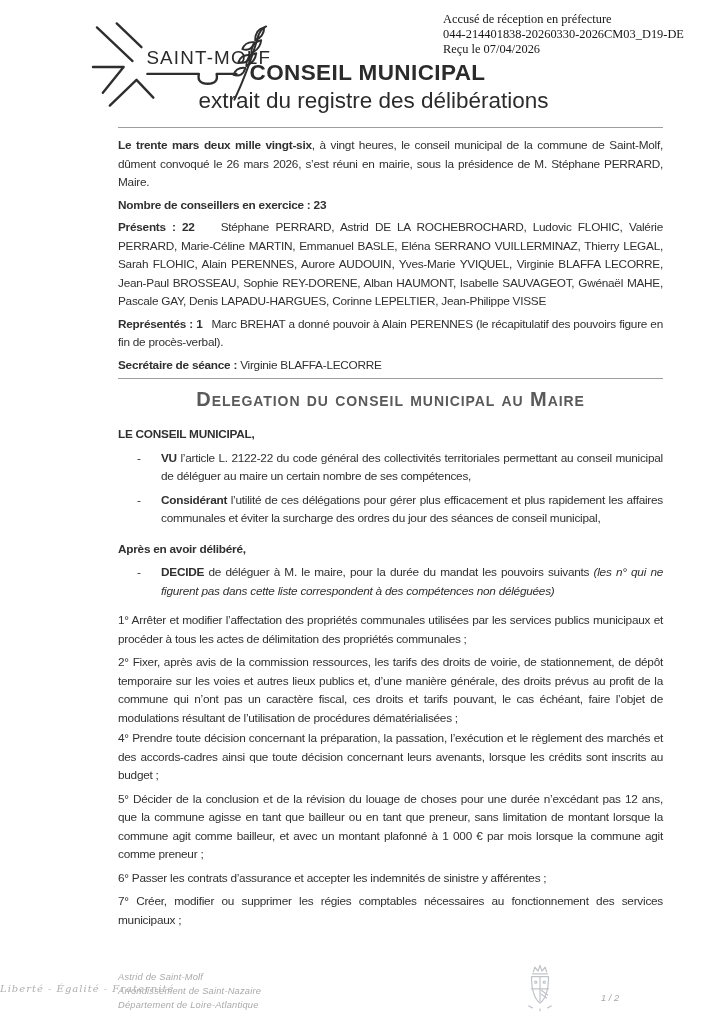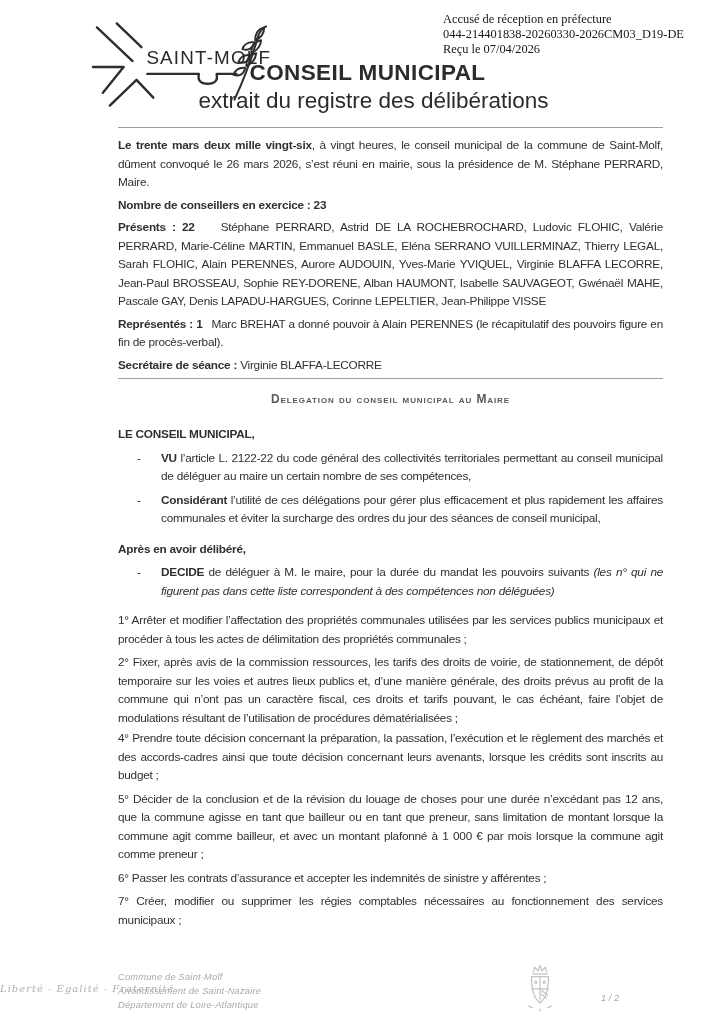--- a/index.html
+++ b/index.html
@@ -37,21 +37,21 @@
   .b  { font-weight:700; }
   .i  { font-style:italic; }
   .gap-wide   { display:inline-block; width:26px; }
   .gap-small  { display:inline-block; width:9px; }
   .li { position:relative; padding-left:43px; text-align:justify; }
   .li .dash { position:absolute; left:19px; font-weight:700; }
   .li .dash.rg { font-weight:400; }
   .delib-title   { text-align:center; font-weight:700; font-size:14px; line-height:18px; letter-spacing:0; }
   .delib-subject {
     text-align:center; font-variant:small-caps; font-weight:600;
-    font-size:12px; line-height:18px; letter-spacing:.9px; color:#5a5a5a;
+    font-size:20px; line-height:18px; letter-spacing:.9px; color:#5a5a5a;
   }
   
   .f-left {
     position:absolute; left:118px; top:971px;
     font-size:9.3px; line-height:13.8px; font-style:italic; color:#aaaaaa; letter-spacing:.2px;
   }
   .f-motto {
     position:absolute; left:0; right:0; top:983px; text-align:left;
     font-family:"DejaVu Serif", serif; font-style:italic;
     font-size:10px; color:#b0b0b0; letter-spacing:1px;
@@ -143,21 +143,21 @@
 
     <p class="jf" style="margin-top:11px">1° Arrêter et modifier l’affectation des propriétés communales utilisées par les services publics municipaux et procéder à tous les actes de délimitation des propriétés communales ;</p>
     <p class="jf" style="margin-top:5px">2° Fixer, après avis de la commission ressources, les tarifs des droits de voirie, de stationnement, de dépôt temporaire sur les voies et autres lieux publics et, d’une manière générale, des droits prévus au profit de la commune qui n’ont pas un caractère fiscal, ces droits et tarifs pouvant, le cas échéant, faire l’objet de modulations résultant de l’utilisation de procédures dématérialisées ;</p>
     <p class="jf" style="margin-top:2px">4° Prendre toute décision concernant la préparation, la passation, l’exécution et le règlement des marchés et des accords-cadres ainsi que toute décision concernant leurs avenants, lorsque les crédits sont inscrits au budget ;</p>
     <p class="jf" style="margin-top:5px">5° Décider de la conclusion et de la révision du louage de choses pour une durée n’excédant pas 12 ans, que la commune agisse en tant que bailleur ou en tant que preneur, sans limitation de montant lorsque la commune agit comme bailleur, et avec un montant plafonné à 1 000 € par mois lorsque la commune agit comme preneur ;</p>
     <p class="jf" style="margin-top:5px">6° Passer les contrats d’assurance et accepter les indemnités de sinistre y afférentes ;</p>
     <p class="jf" style="margin-top:5px">7° Créer, modifier ou supprimer les régies comptables nécessaires au fonctionnement des services municipaux ;</p>
   </div>
 
   <div class="f-left">
-    <div>Commune de Saint-Molf</div>
+    <div>Astrid de Saint-Molf</div>
     <div>Arrondissement de Saint-Nazaire</div>
     <div>Département de Loire-Atlantique</div>
   </div>
 
   <div class="f-motto">Liberté - Égalité - Fraternité</div>
 
   <svg class="f-crest" viewBox="0 0 36 52">
     <g stroke="#8f959d" stroke-width="1.3" fill="none" stroke-linecap="round" stroke-linejoin="round">
       <path d="M11 9 l1.5 -5 3.5 4 2 -6 2 6 3.5 -4 1.5 5"></path>
       <path d="M10 11 h16"></path>

